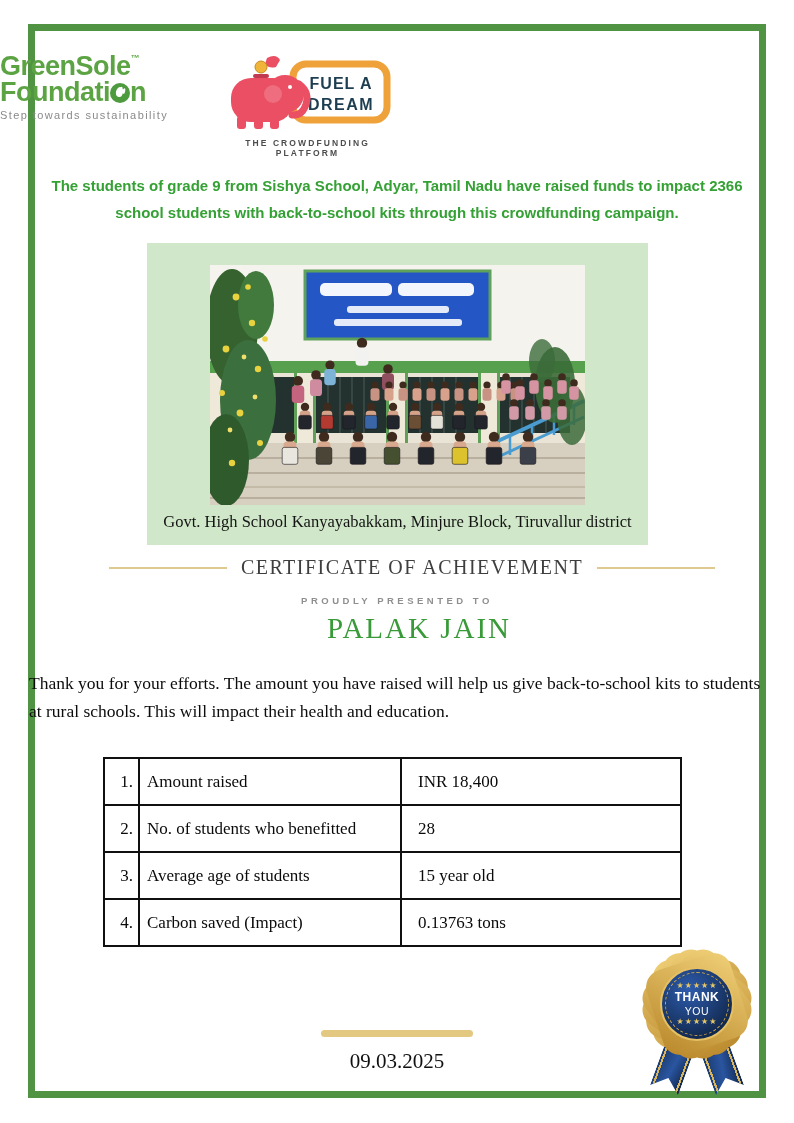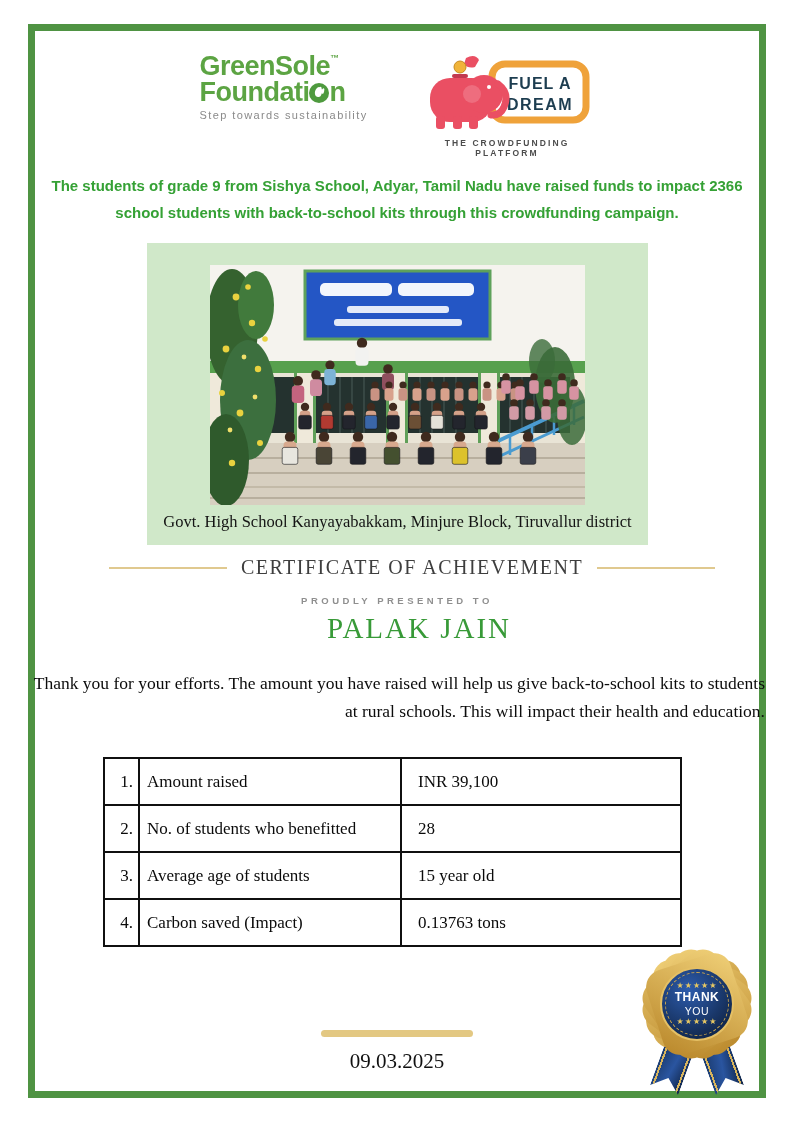--- a/index.html
+++ b/index.html
@@ -2,21 +2,21 @@
 <html><head>
 <meta charset="utf-8">
 <style>
   html,body{margin:0;padding:0;background:#fff;}
   .page{position:relative;width:794px;height:1123px;background:#fff;overflow:hidden;
         font-family:"Liberation Sans",sans-serif;}
   .frame{position:absolute;left:28px;top:24px;width:738px;height:1074px;
          border:7px solid #4f9343;box-sizing:border-box;}
 
   
-  .logos{position:absolute;top:54px;left:0;width:100%;display:flex;justify-content:center;
+  .logos{position:absolute;top:54px;left:0;width:100%;display:flex;justify-content:flex-start;
          align-items:flex-start;gap:42px;}
   .gs{width:178px;}
   .gs-name{font-size:27px;line-height:.95;color:#5ca443;letter-spacing:-.5px;font-weight:600;}
   .gs-tm{font-size:9px;vertical-align:top;color:#5ca443;}
   .globe{display:inline-block;width:20px;height:20px;border-radius:50%;background:#4e9a3e;
          position:relative;vertical-align:-2px;}
   .globe::after{content:"";position:absolute;left:6px;top:4px;width:7px;height:10px;
          background:#fff;border-radius:60% 55% 50% 55%;transform:rotate(14deg);
          box-shadow:4px -2px 0 -2.2px #fff,1px -3px 0 -2.4px #fff;}
   .gs-tag{margin-top:4px;font-size:11px;color:#8a8a8a;letter-spacing:1.4px;}
@@ -36,21 +36,21 @@
   
   .title-row{position:absolute;top:556px;left:15px;width:100%;display:flex;align-items:center;
              justify-content:center;gap:14px;}
   .rule{width:118px;height:2px;background:#e0c98f;}
   .cert-title{font-family:"Liberation Serif",serif;font-size:20px;letter-spacing:1.5px;color:#3e3e3e;}
   .presented{position:absolute;top:595px;left:0;width:100%;text-align:center;font-weight:bold;
              font-size:9.5px;letter-spacing:3.5px;color:#8f8f8f;}
   .recipient{position:absolute;top:612px;left:0;width:100%;text-align:center;
              font-family:"Liberation Serif",serif;font-size:29px;letter-spacing:2px;color:#389a38;padding-left:22px;}
   .message{position:absolute;top:669px;left:50%;transform:translateX(-50%);width:736px;
-           text-align:right;font-family:"Liberation Serif",serif;font-size:17.5px;
+           text-align:left;font-family:"Liberation Serif",serif;font-size:17.5px;
            line-height:1.6;color:#0c0c0c;}
 
   
   table.impact{position:absolute;top:757px;left:103px;border-collapse:collapse;}
   table.impact td{border:2px solid #101010;font-family:"Liberation Serif",serif;font-size:17px;
                   color:#0a0a0a;height:47px;box-sizing:border-box;}
   td.tnum{width:35px;text-align:right;padding-right:5px;}
   td.tlabel{width:262px;padding-left:7px;}
   td.tvalue{width:280px;padding-left:16px;}
 
@@ -328,21 +328,21 @@
   </div>
   <div class="presented">PROUDLY PRESENTED TO</div>
   <div class="recipient">PALAK JAIN</div>
   <div class="message">Thank you for your efforts. The amount you have raised will help us give back-to-school kits to students at rural schools. This will impact their health and education.</div>
 
   <table class="impact">
     <tbody>
       <tr>
         <td class="tnum">1.</td>
         <td class="tlabel">Amount raised</td>
-        <td class="tvalue">INR 39,100</td>
+        <td class="tvalue">INR 18,400</td>
       </tr>
       <tr>
         <td class="tnum">2.</td>
         <td class="tlabel">No. of students who benefitted</td>
         <td class="tvalue">28</td>
       </tr>
       <tr>
         <td class="tnum">3.</td>
         <td class="tlabel">Average age of students</td>
         <td class="tvalue">15 year old</td>

